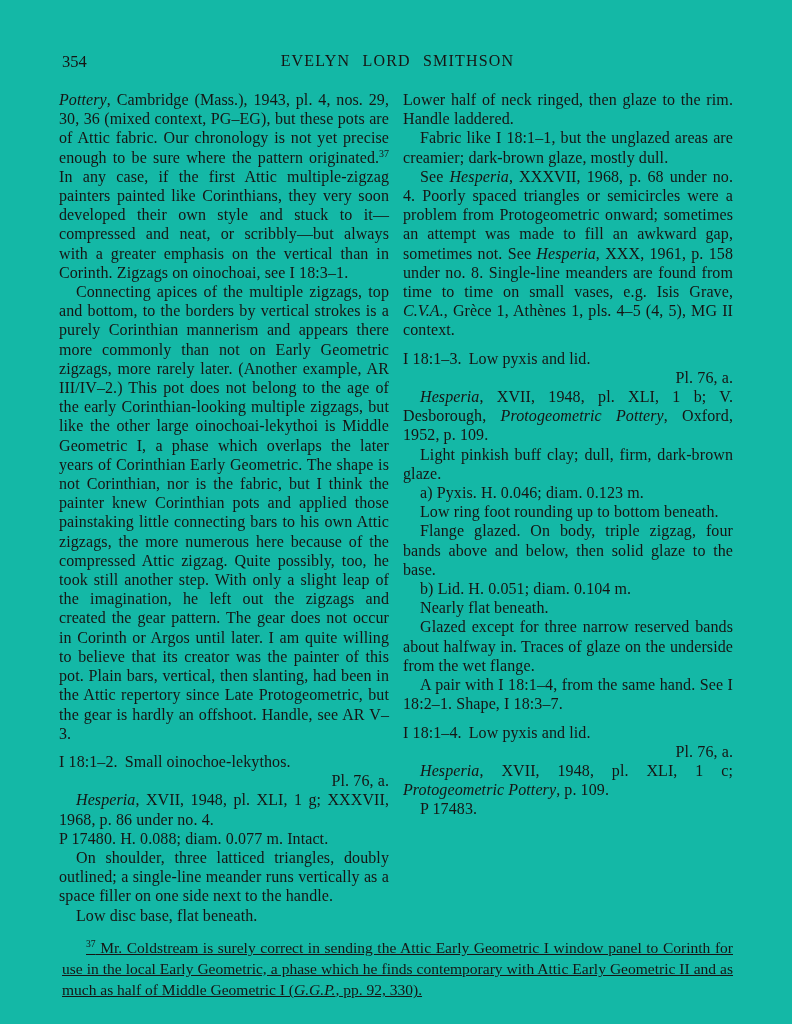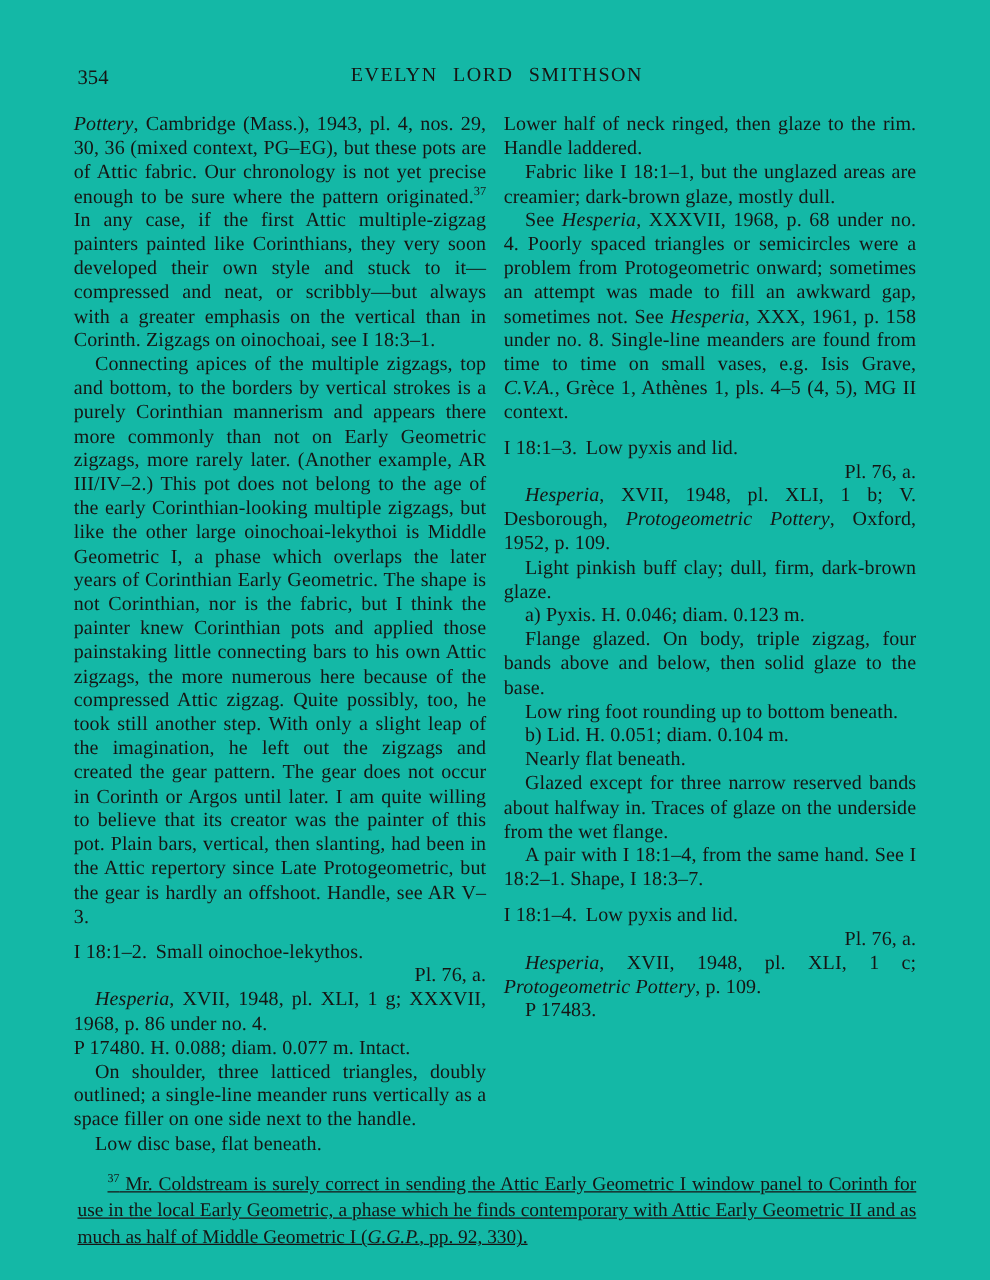--- a/index.html
+++ b/index.html
@@ -115,22 +115,22 @@
         <p class="para">Lower half of neck ringed, then glaze to the rim.  Handle laddered.</p>
         <p class="para indent">Fabric like <b>I 18:1–1</b>, but the unglazed areas are creamier; dark-brown glaze, mostly dull.</p>
         <p class="para indent">See <i>Hesperia</i>, XXXVII, 1968, p. 68 under no. 4.  Poorly spaced triangles or semicircles were a problem from Protogeometric onward; sometimes an attempt was made to fill an awkward gap, sometimes not.  See <i>Hesperia</i>, XXX, 1961, p. 158 under no. 8.  Single-line meanders are found from time to time on small vases, e.g. Isis Grave, <i>C.V.A.</i>, Grèce 1, Athènes 1, pls. 4–5 (4, 5), MG II context.</p>
         <div class="entry-head">
           <span class="entry-left"><b>I 18:1–3.</b>Low pyxis and lid.</span>
           <span class="entry-plate">Pl. 76, a.</span>
         </div>
         <p class="para indent"><i>Hesperia</i>, XVII, 1948, pl. XLI, 1 b; V. Desborough, <i>Protogeometric Pottery</i>, Oxford, 1952, p. 109.</p>
         <p class="para indent">Light pinkish buff clay; dull, firm, dark-brown glaze.</p>
         <p class="para indent">a) Pyxis.  H. 0.046; diam. 0.123 m.</p>
+        <p class="para indent">Low ring foot rounding up to bottom beneath.</p>
         <p class="para indent">Flange glazed.  On body, triple zigzag, four bands above and below, then solid glaze to the base.</p>
-        <p class="para indent">Low ring foot rounding up to bottom beneath.</p>
         <p class="para indent">b) Lid.  H. 0.051; diam. 0.104 m.</p>
         <p class="para indent">Nearly flat beneath.</p>
         <p class="para indent">Glazed except for three narrow reserved bands about halfway in.  Traces of glaze on the underside from the wet flange.</p>
         <p class="para indent">A pair with <b>I 18:1–4</b>, from the same hand.  See <b>I 18:2–1</b>.  Shape, <b>I 18:3–7</b>.</p>
         <div class="entry-head">
           <span class="entry-left"><b>I 18:1–4.</b>Low pyxis and lid.</span>
           <span class="entry-plate">Pl. 76, a.</span>
         </div>
         <p class="para indent"><i>Hesperia</i>, XVII, 1948, pl. XLI, 1 c; <i>Protogeometric Pottery</i>, p. 109.</p>
         <p class="para indent">P 17483.</p>

